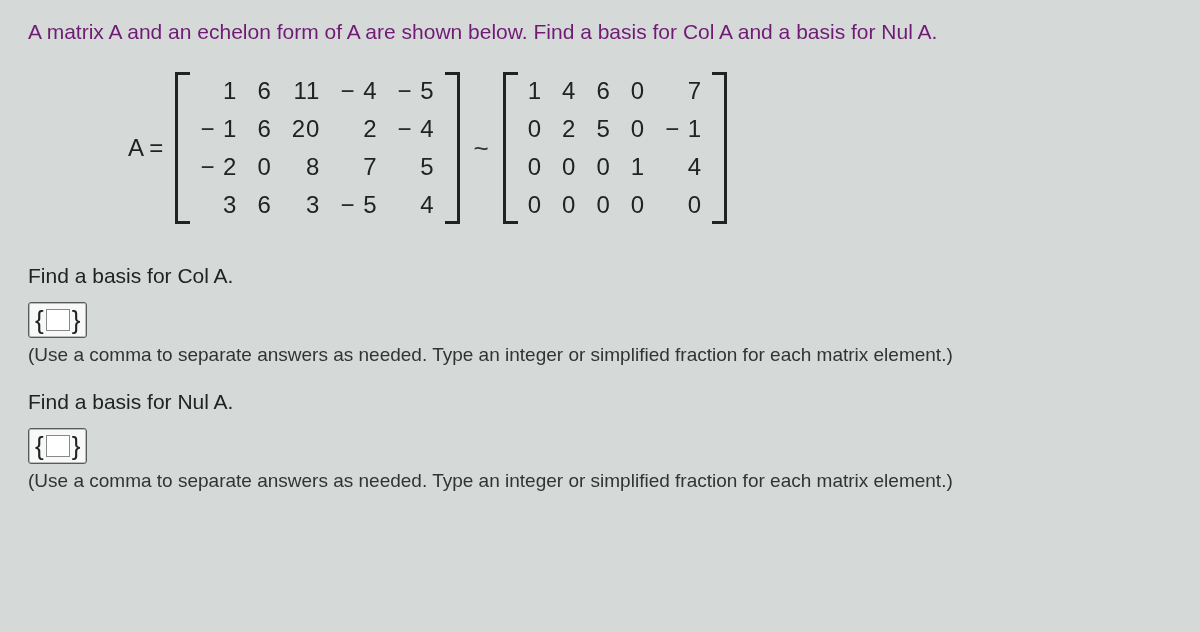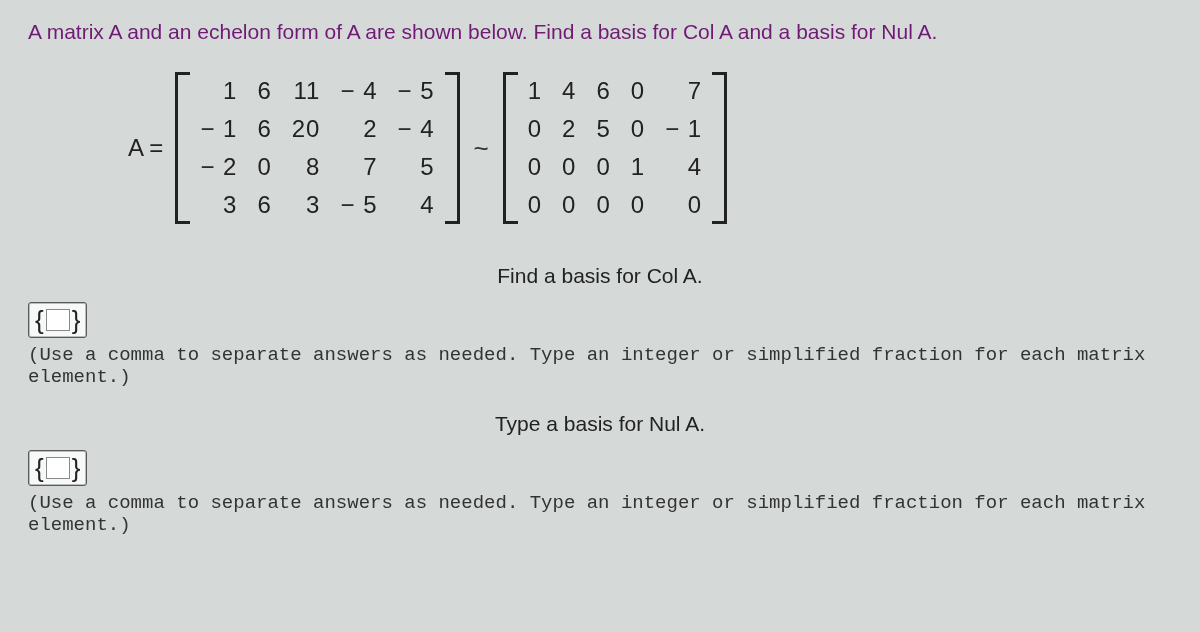--- a/index.html
+++ b/index.html
@@ -53,21 +53,20 @@
   }
   .tilde {
     font-size: 26px;
     margin: 0 14px;
     color: #333;
   }
   .sub-prompt {
     font-size: 21px;
     color: #222;
     margin: 24px 0 14px 0;
-    text-align: center;
   }
   .answer-box {
     display: inline-flex;
     align-items: center;
     background: #f6f9f8;
     border: 1px solid #5a5a5a;
     border-radius: 3px;
     height: 34px;
     padding: 0 6px;
     box-shadow: 0 0 0 1px #bbb inset;
@@ -82,21 +81,20 @@
     width: 22px;
     height: 20px;
     border: 1px solid #888;
     margin: 0 2px;
     background: #fff;
   }
   .hint {
     font-size: 19px;
     color: #333;
     margin-bottom: 22px;
-    font-family: Liberation Mono, monospace;
   }
 </style>
 </head>
 <body>
 
 
 
 <div class="question-text">A matrix A and an echelon form of A are shown below. Find a basis for Col A and a basis for Nul A.</div>
 
 <div class="matrix-row">
@@ -182,21 +180,21 @@
 <div class="sub-prompt">Find a basis for Col A.</div>
 
 <div class="answer-box">
   <span class="brace">{</span>
   <span class="inner-box"></span>
   <span class="brace">}</span>
 </div>
 
 <div class="hint">(Use a comma to separate answers as needed. Type an integer or simplified fraction for each matrix element.)</div>
 
-<div class="sub-prompt">Type a basis for Nul A.</div>
+<div class="sub-prompt">Find a basis for Nul A.</div>
 
 <div class="answer-box">
   <span class="brace">{</span>
   <span class="inner-box"></span>
   <span class="brace">}</span>
 </div>
 
 <div class="hint">(Use a comma to separate answers as needed. Type an integer or simplified fraction for each matrix element.)</div>
 
 

